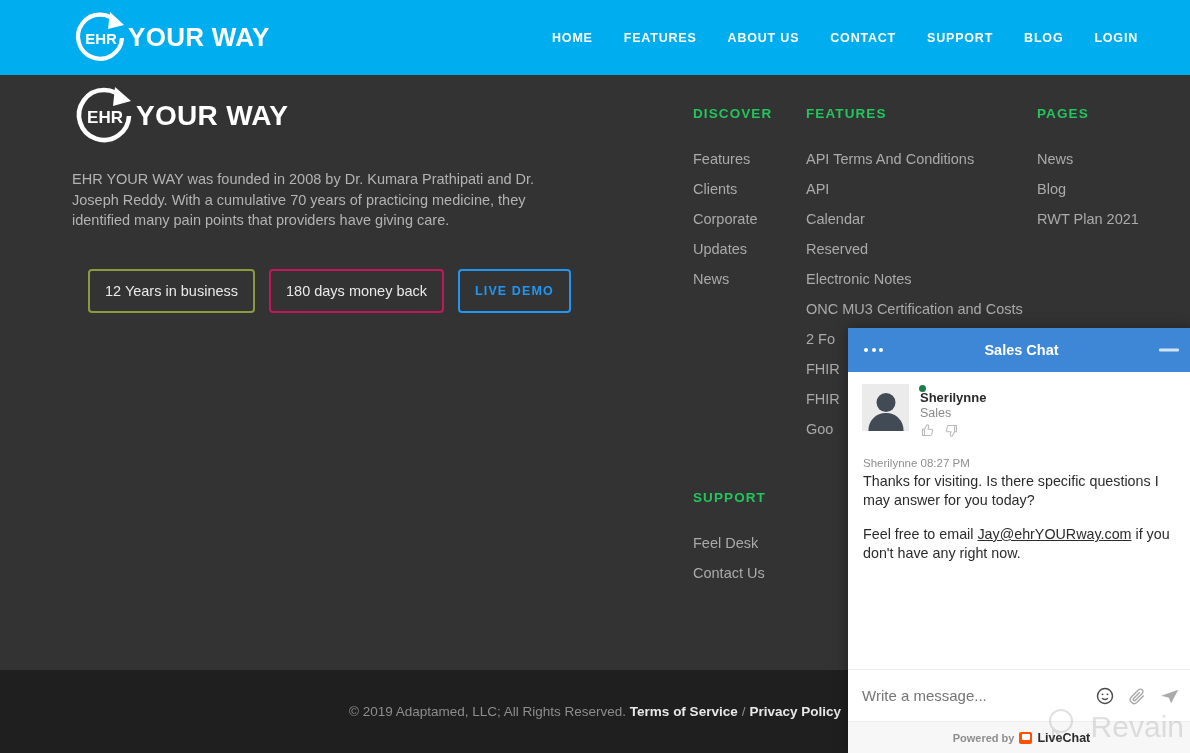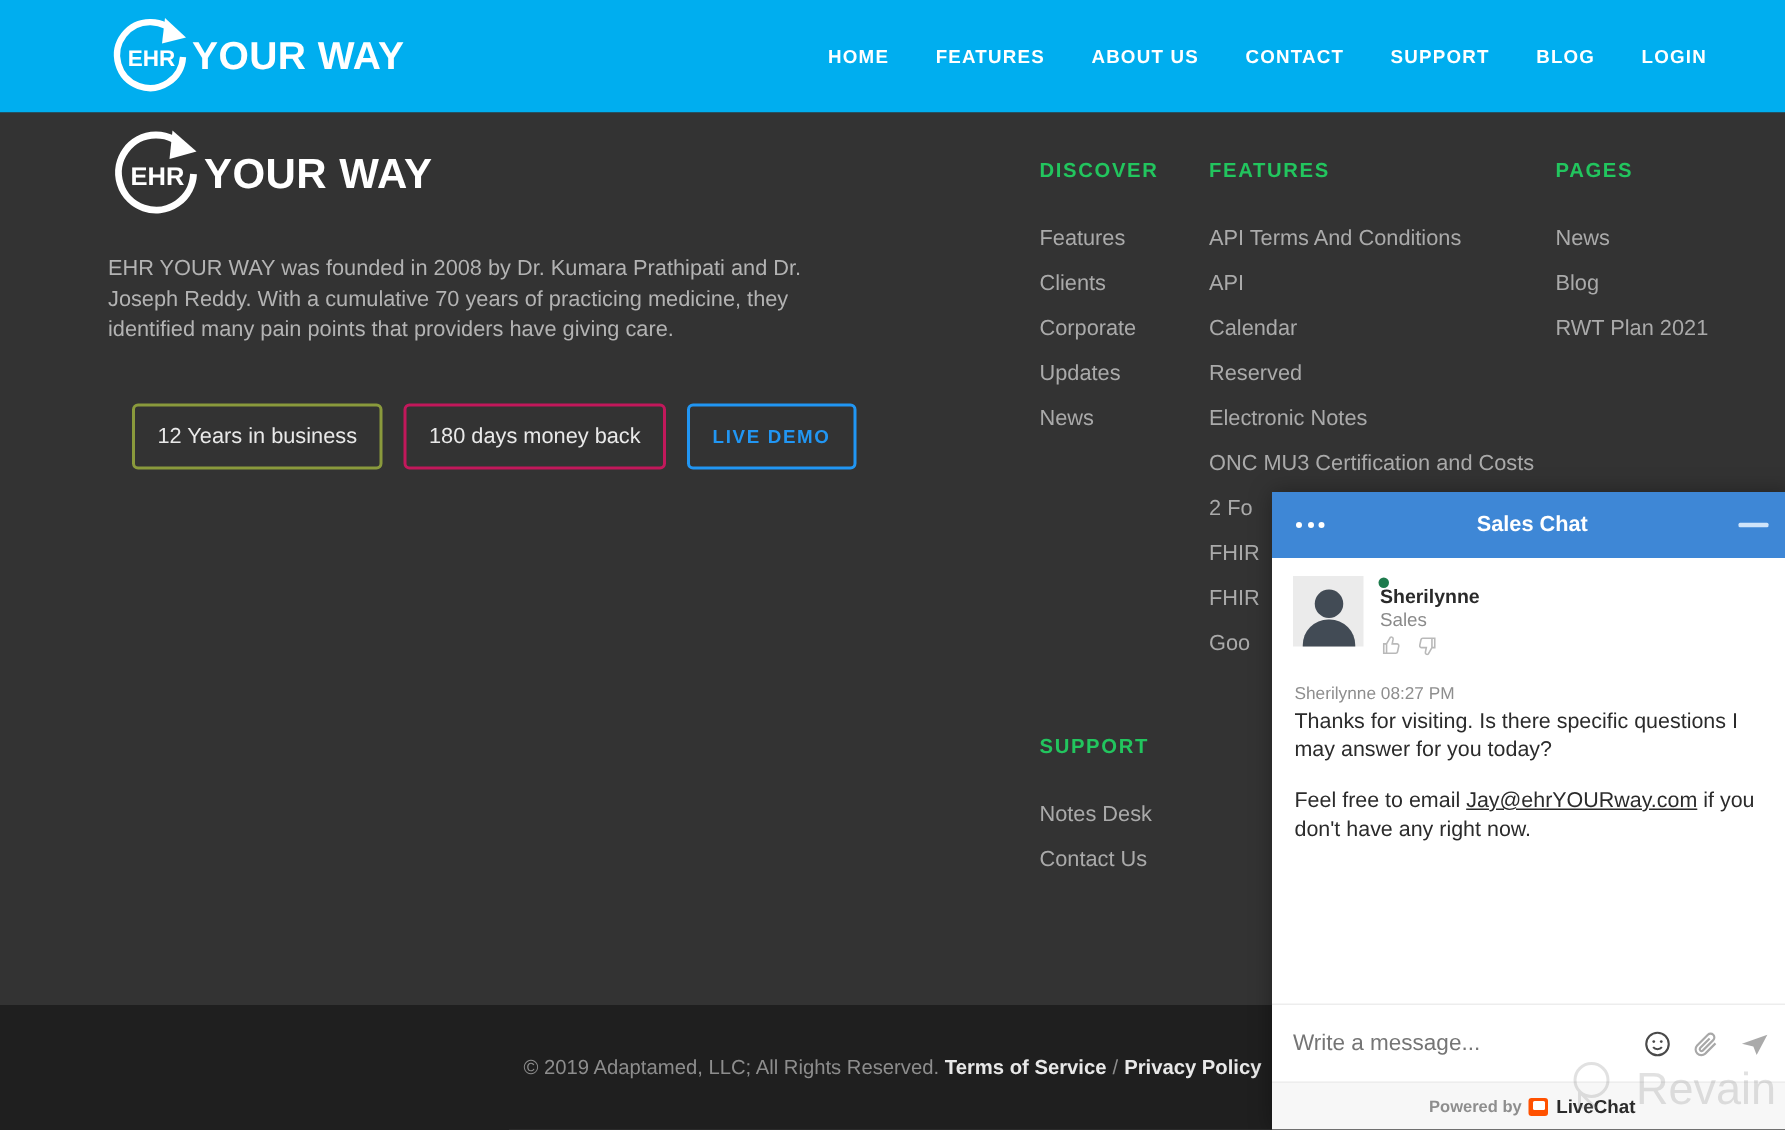--- a/index.html
+++ b/index.html
@@ -211,21 +211,21 @@
 
     <div class="col" id="col-pages">
       <div class="col-title">PAGES</div>
       <a href="#">News</a>
       <a href="#">Blog</a>
       <a href="#">RWT Plan 2021</a>
     </div>
 
     <div class="col" id="col-support">
       <div class="col-title">SUPPORT</div>
-      <a href="#">Notes Desk</a>
+      <a href="#">Feel Desk</a>
       <a href="#">Contact Us</a>
     </div>
   </div>
 
   <div class="bottombar">
     <div class="copy">
       <span>© 2019 Adaptamed, LLC; All Rights Reserved.</span>
       <a href="#">Terms of Service</a><span class="sep">/</span><a href="#">Privacy Policy</a>
     </div>
   </div>

